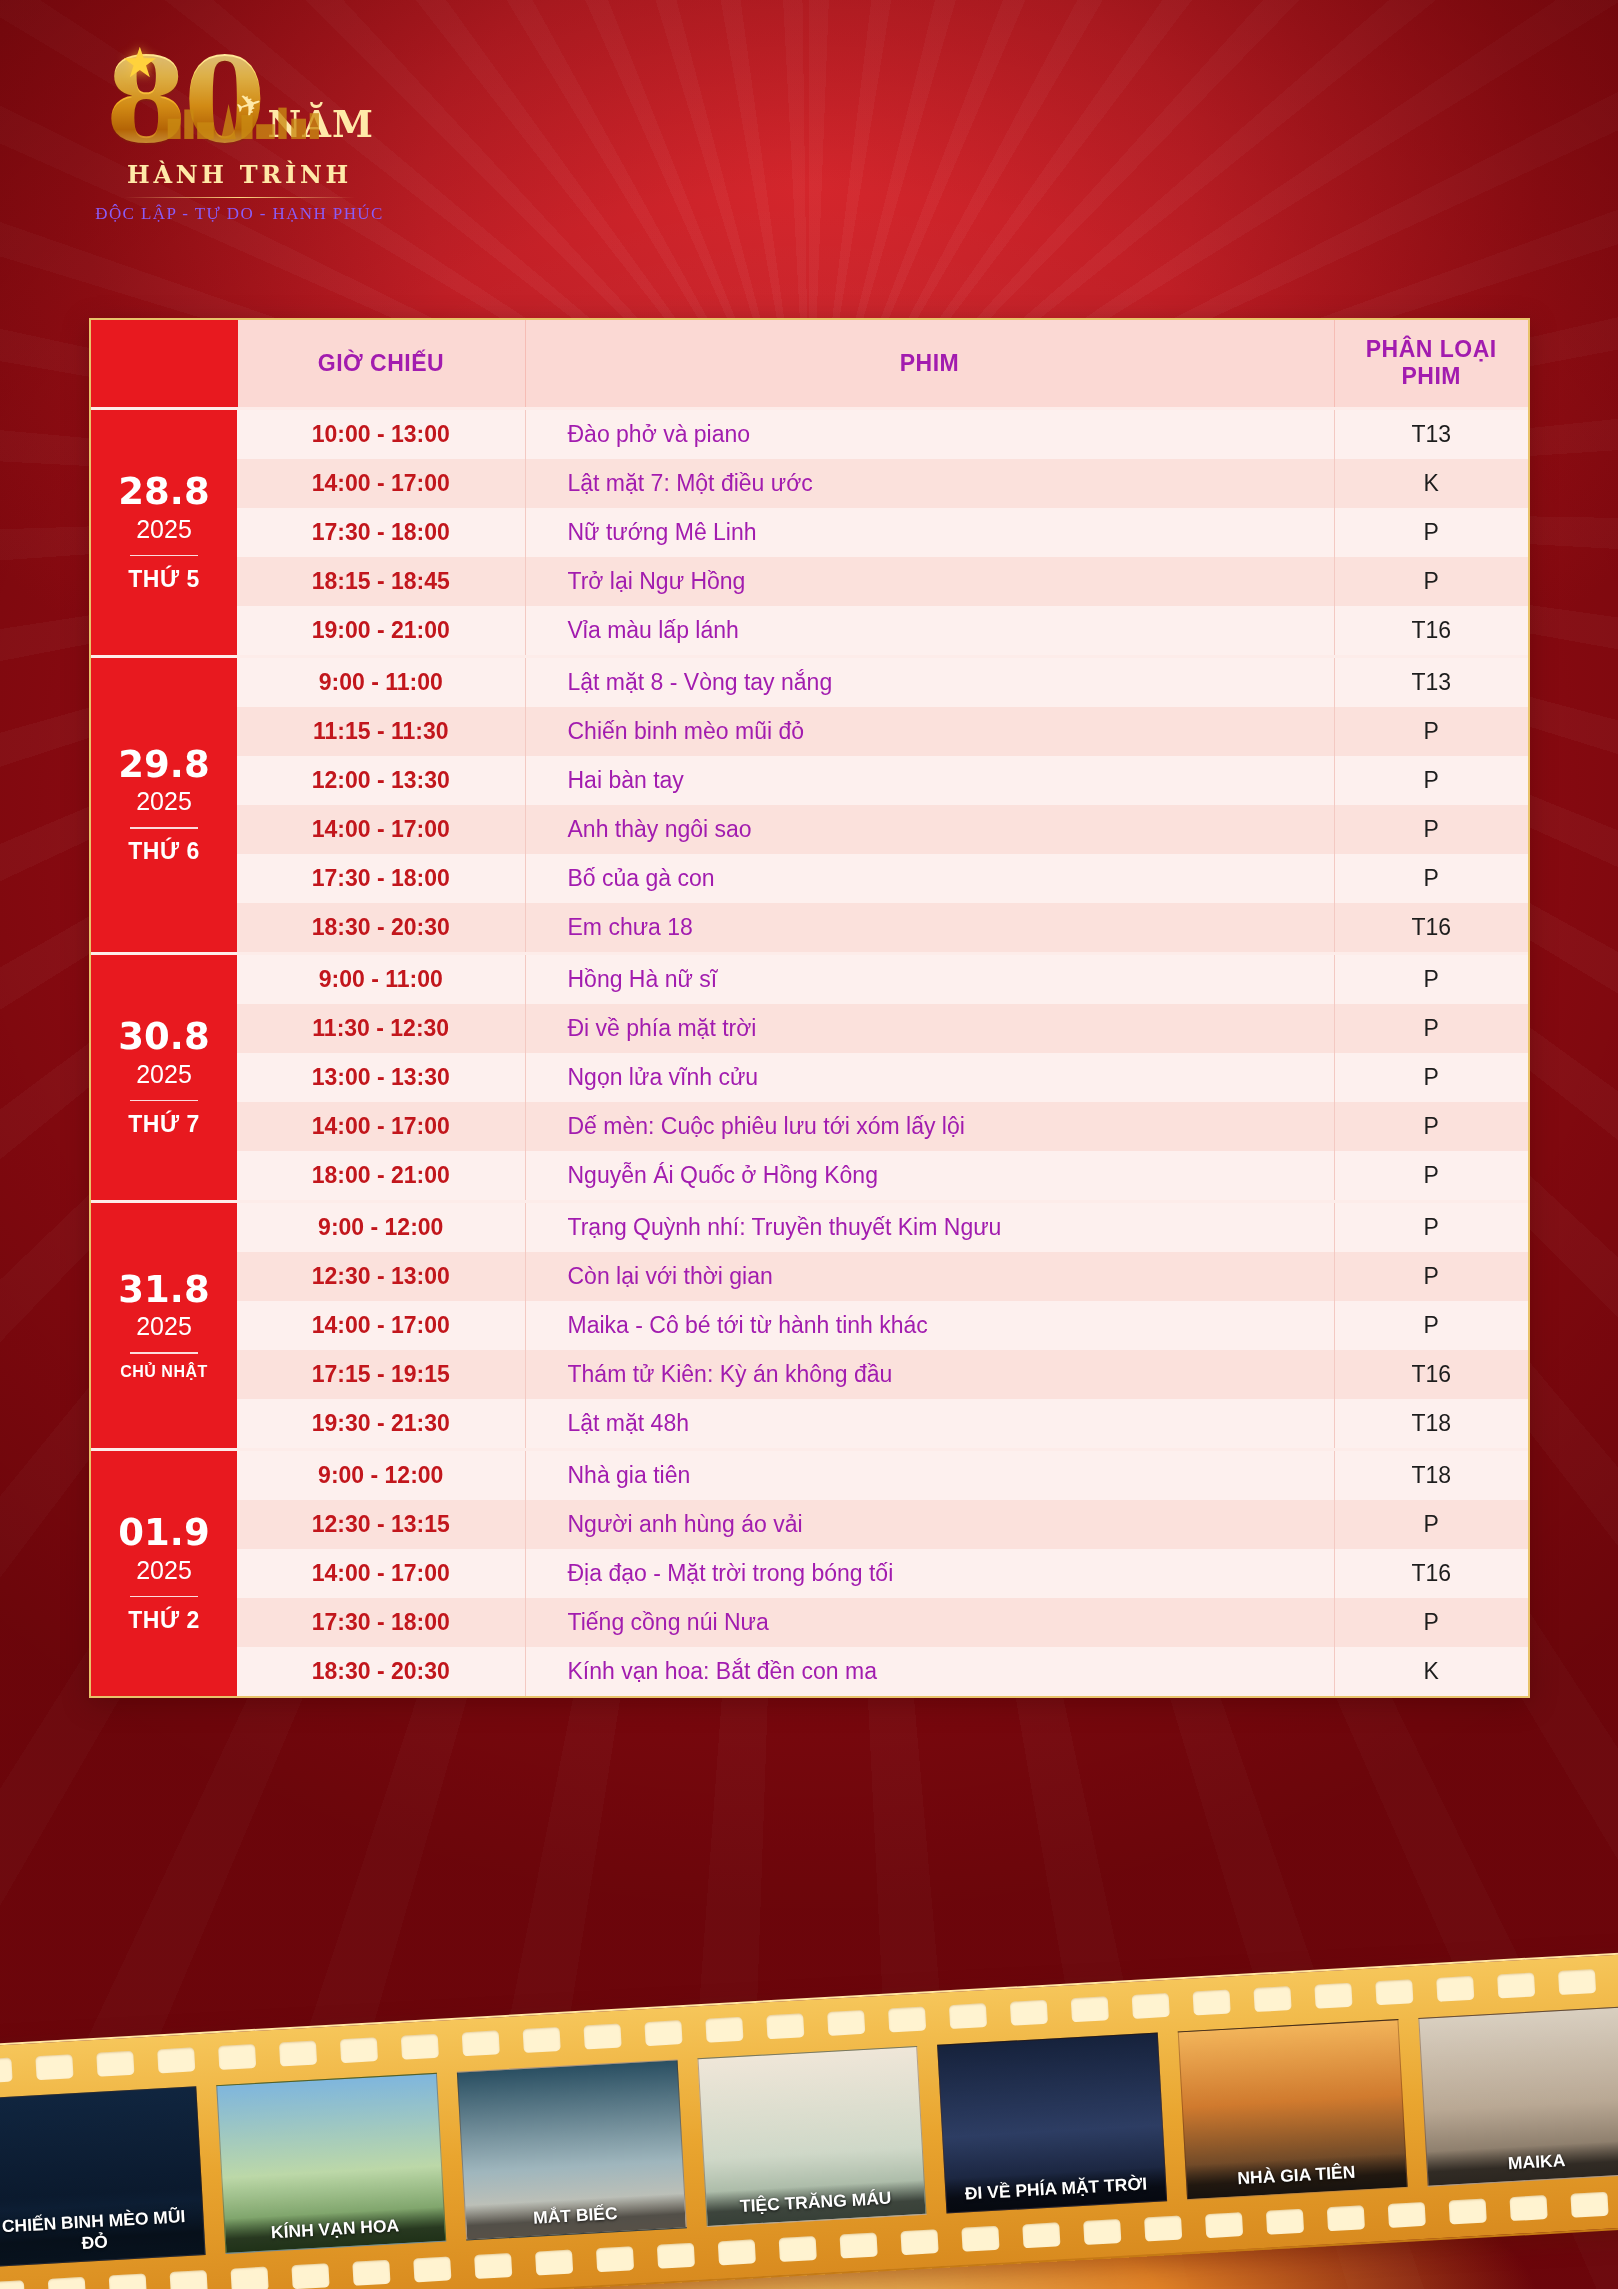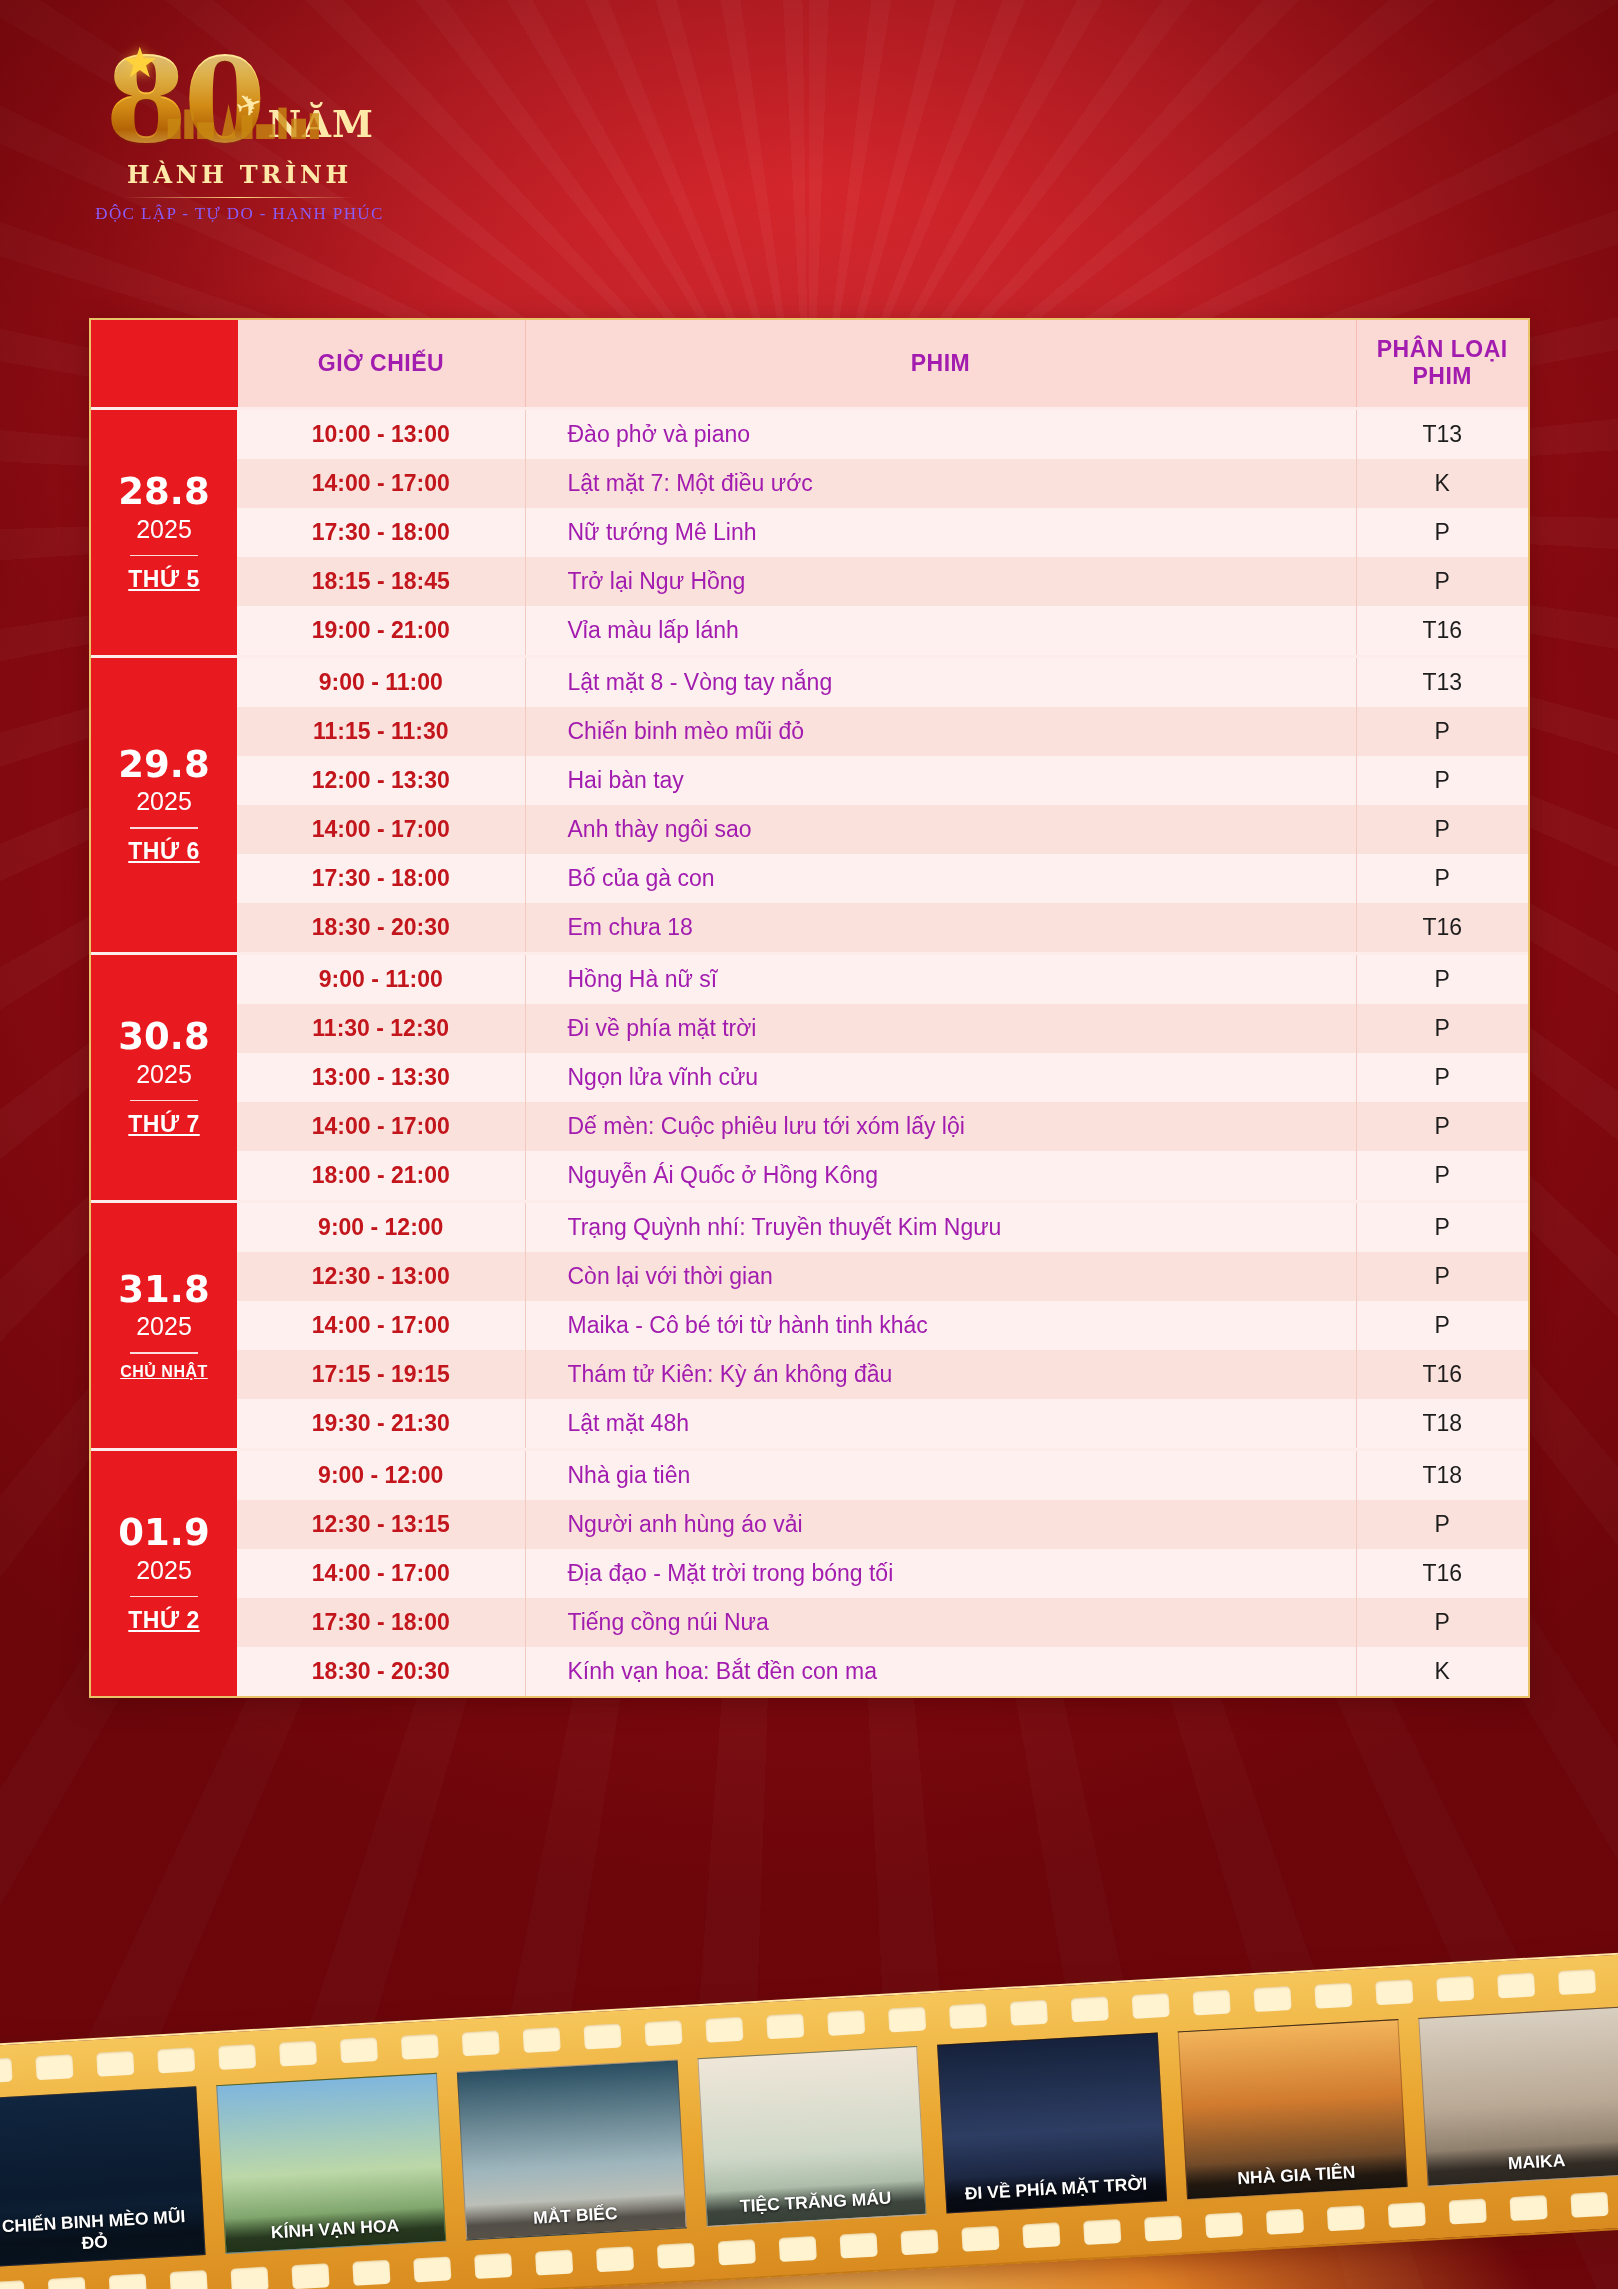--- a/index.html
+++ b/index.html
@@ -164,21 +164,21 @@
     background: #fbd9d4;
     color: #a21caf;
     font-weight: bold;
     font-size: 23px;
     padding: 16.6px 5.5px;
     border-right: 1.8px solid #f6bdb5;
     letter-spacing: 0.5px;
   }
   thead th.k-date { background: #e8191f; border-right: 1.8px solid #e8191f; width: 146px; }
   thead th.k-time { width: 288px; }
-  thead th.k-class { width: 172px; border-right: none; }
+  thead th.k-class { width: 194px; border-right: none; }
 
   td { font-size: 23px; }
   td.date-cell {
     background: #e8191f;
     color: #ffffff;
     text-align: center;
     vertical-align: middle;
     border-top: 3.7px solid #fdece9;
     padding: 9.2px 3.7px;
   }
@@ -194,21 +194,20 @@
   }
   td.date-cell .sep {
     width: 68px; height: 1.8px;
     background: rgba(255,255,255,.85);
     margin: 11px auto 9.2px auto;
   }
   td.date-cell .w {
     font-weight: bold;
     font-size: 23px;
     letter-spacing: 0.5px;
-    text-decoration: underline;
   }
   td.date-cell .w.small { font-size: 16px; }
 
   td.time {
     color: #c2161c;
     font-weight: bold;
     text-align: center;
     padding: 11px 7.4px;
     border-right: 1.8px solid #f3c9c2;
   }

